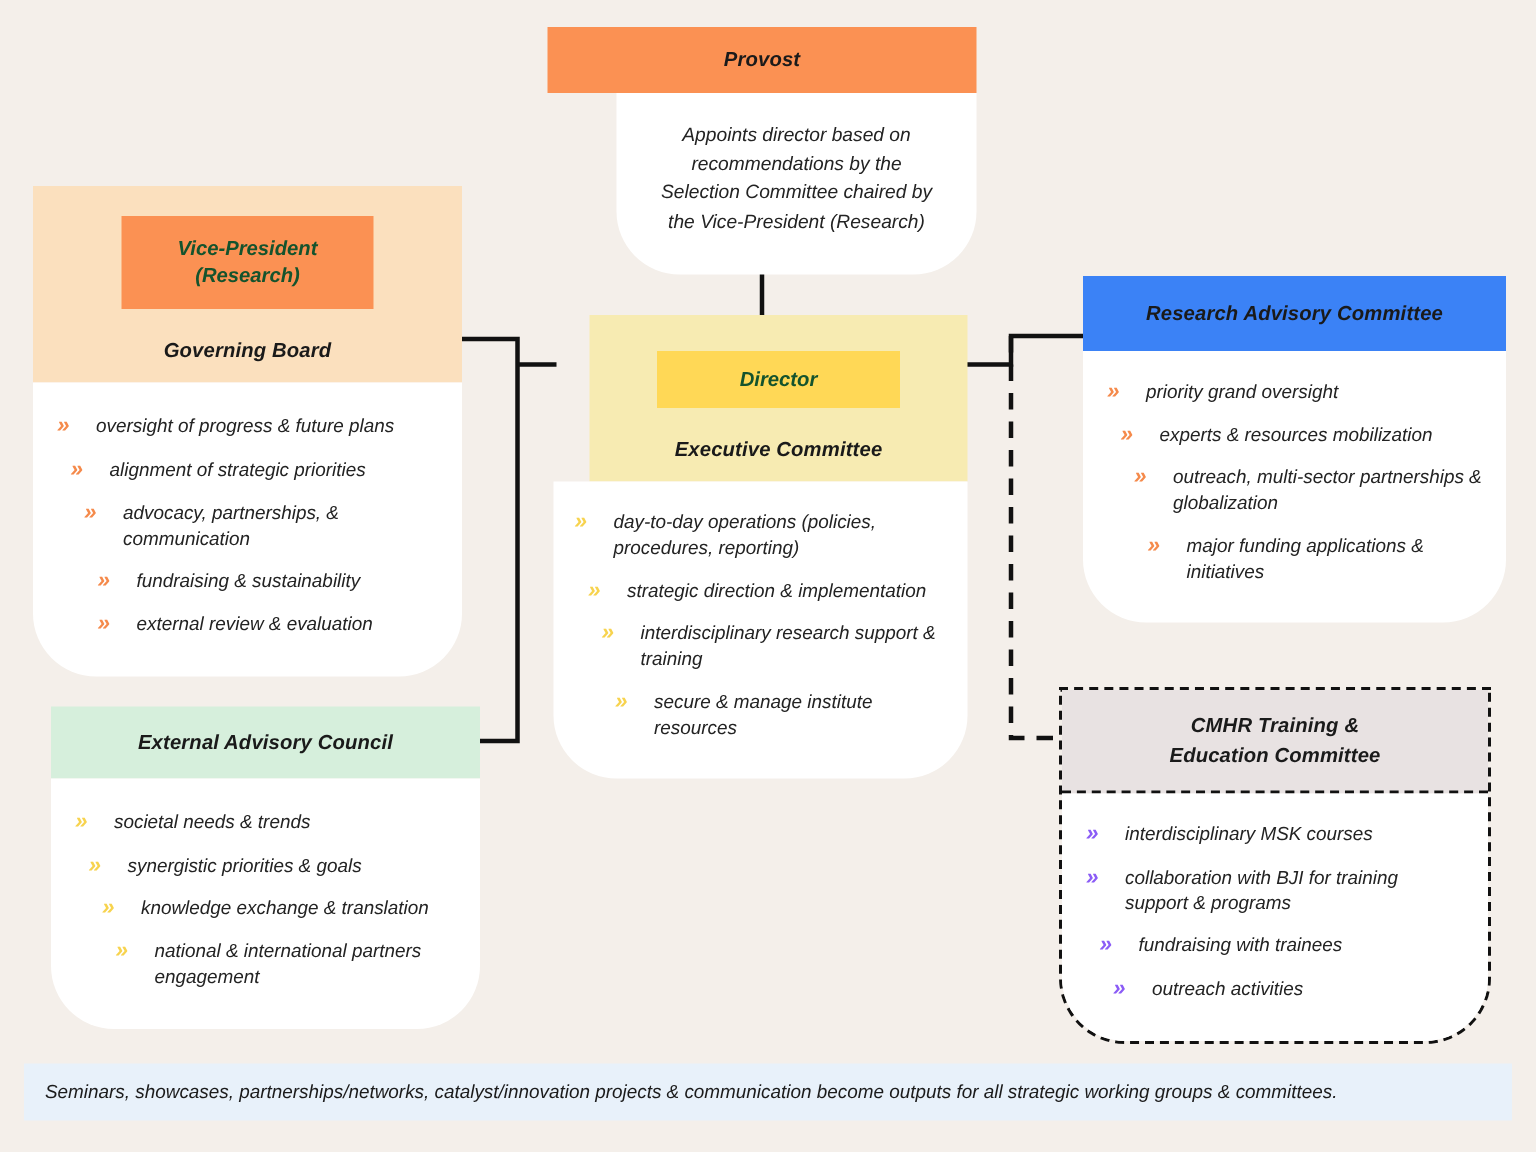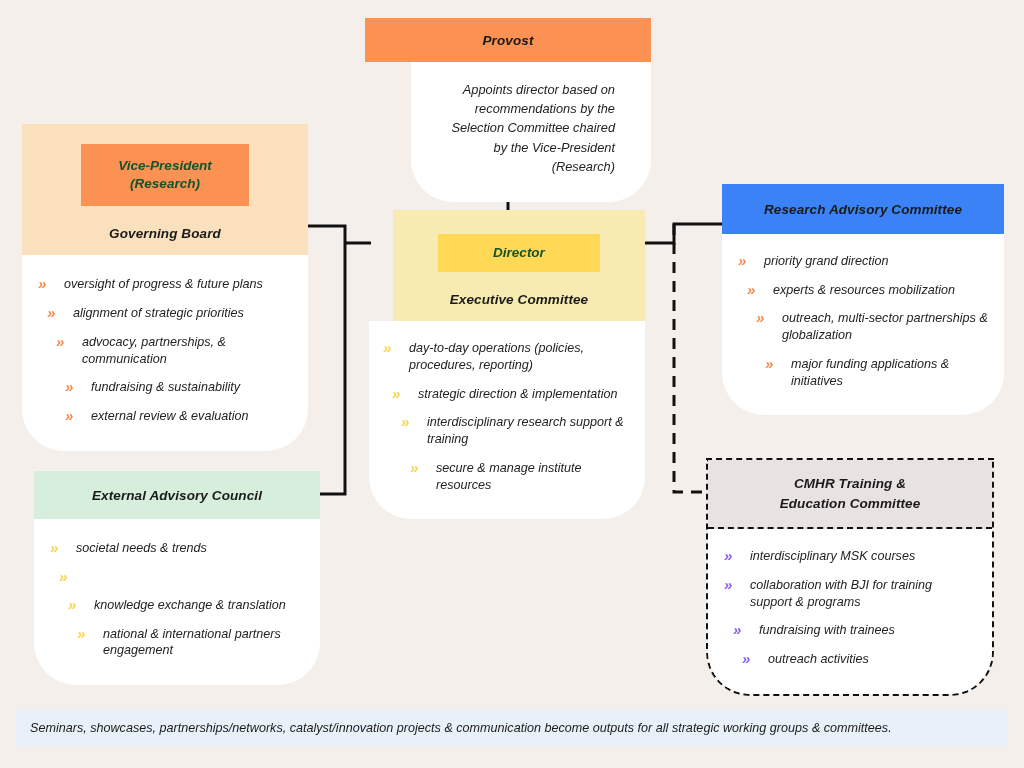--- a/index.html
+++ b/index.html
@@ -98,22 +98,22 @@
   .ind3 { margin-left: 27px; }
 
   
   #provost { left: 365px; top: 18px; width: 286px; }
   #provost .band {
     background: #FB9153;
     height: 44px;
     line-height: 44px;
   }
   #provost .card-body {
-    padding: 18px 36px 26px 26px;
-    text-align: right;
+    padding: 18px 26px 26px 26px;
+    text-align: center;
     font-size: 12.8px;
     line-height: 1.5;
     color: #232323;
     margin-left: 46px;
   }
 
   
   #vpboard { left: 22px; top: 124px; width: 286px; }
   #vpboard .band {
     background: #FBE0BE;
@@ -261,20 +261,21 @@
       <span class="band-title">External Advisory Council</span>
     </div>
     <div class="card-body">
       <ul class="bullets">
         <li class="ind0">
           <span class="chev" style="color: rgb(247, 211, 78);">»</span>
           <span class="bt">societal needs &amp; trends</span>
         </li>
         <li class="ind1">
           <span class="chev" style="color: rgb(247, 211, 78);">»</span>
+          <span class="bt">synergistic priorities &amp; goals</span>
         </li>
         <li class="ind2">
           <span class="chev" style="color: rgb(247, 211, 78);">»</span>
           <span class="bt">knowledge exchange &amp; translation</span>
         </li>
         <li class="ind3">
           <span class="chev" style="color: rgb(247, 211, 78);">»</span>
           <span class="bt">national &amp; international partners engagement</span>
         </li>
       </ul>
@@ -309,21 +310,21 @@
   </div>
 
   <div class="card" id="rac">
     <div class="band">
       <span class="band-title">Research Advisory Committee</span>
     </div>
     <div class="card-body">
       <ul class="bullets">
         <li class="ind0">
           <span class="chev" style="color: rgb(245, 138, 75);">»</span>
-          <span class="bt">priority grand direction</span>
+          <span class="bt">priority grand oversight</span>
         </li>
         <li class="ind1">
           <span class="chev" style="color: rgb(245, 138, 75);">»</span>
           <span class="bt">experts &amp; resources mobilization</span>
         </li>
         <li class="ind2">
           <span class="chev" style="color: rgb(245, 138, 75);">»</span>
           <span class="bt">outreach, multi-sector partnerships &amp; globalization</span>
         </li>
         <li class="ind3">

